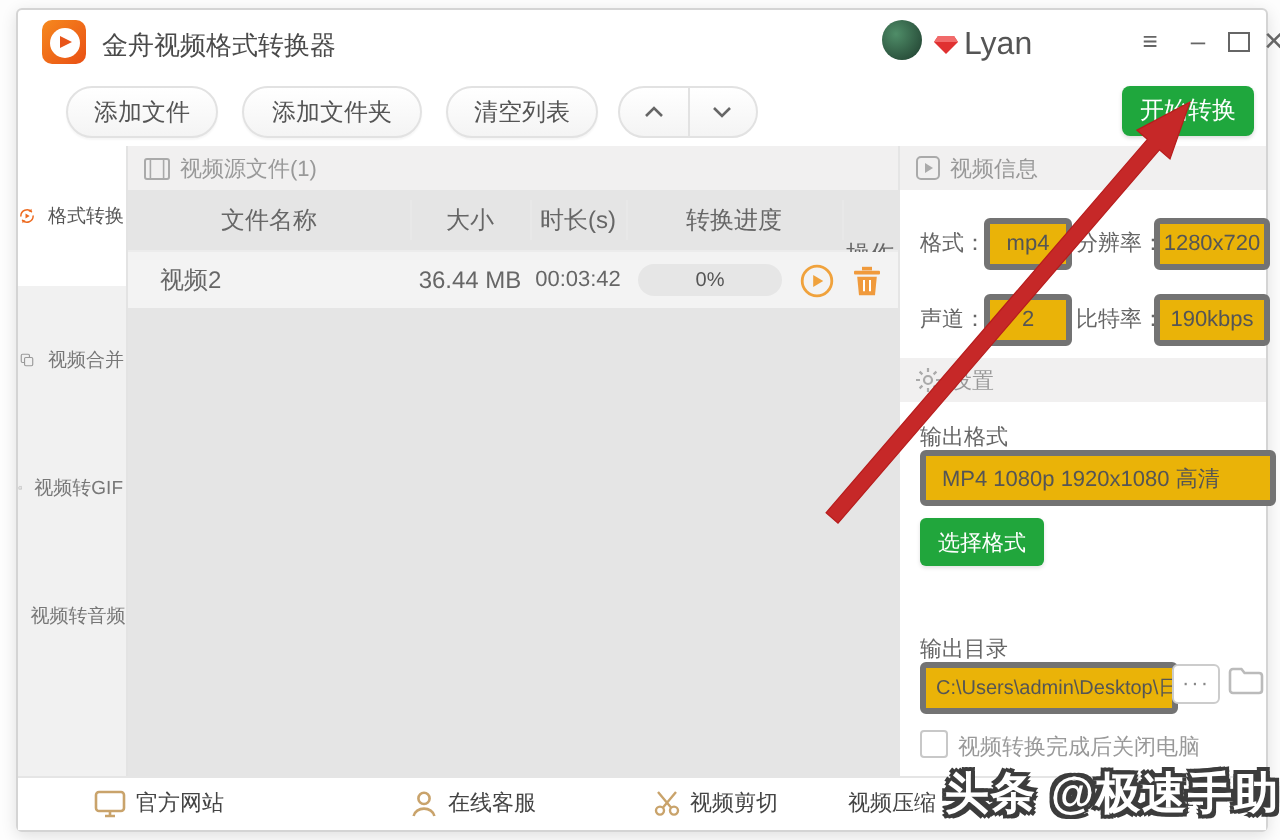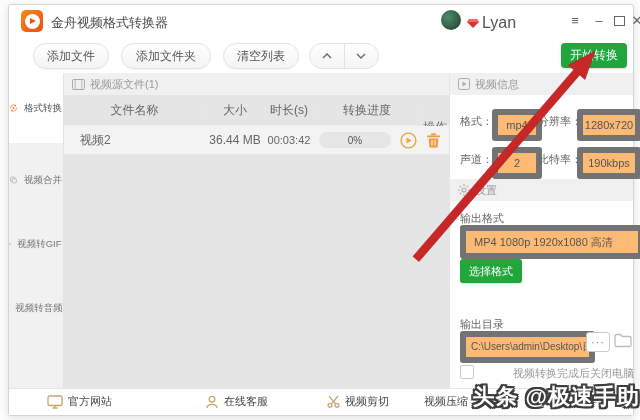--- a/index.html
+++ b/index.html
@@ -58,21 +58,21 @@
   .th{position:absolute;top:0;height:30px;display:flex;align-items:center;justify-content:center;}
   .vline{position:absolute;top:5px;bottom:5px;width:1px;background:#e8e8e8;}
   .trow{position:relative;height:28px;background:#f3f3f3;font-size:12px;color:#666;}
   .td{position:absolute;top:0;height:28px;display:flex;align-items:center;}
   .progress-pill{position:absolute;left:255px;top:6px;width:72px;height:16px;border-radius:8px;background:#e6e6e6;
     display:flex;align-items:center;justify-content:center;font-size:10px;color:#555;overflow:hidden;}
   .progress-fill{position:absolute;left:0;top:0;bottom:0;width:0;background:#8bd39a;}
   
   #rightpanel{position:absolute;left:440px;top:68px;right:0;bottom:26px;background:#fff;border-left:1px solid #e5e5e5;}
   .fld-label{position:absolute;font-size:11px;color:#666;white-space:nowrap;}
-  .fld-box{position:absolute;height:20px;border:6px solid #737373;border-radius:3px;background:#fdba74;
+  .fld-box{position:absolute;height:20px;border:3px solid #737373;border-radius:3px;background:#eab308;
     font-size:11px;color:#555;display:flex;align-items:center;justify-content:center;white-space:nowrap;overflow:hidden;}
   .green-btn{position:absolute;background:#21a63c;color:#fff;font-size:11px;border-radius:3px;
     display:flex;align-items:center;justify-content:center;box-shadow:0 1px 2px rgba(0,0,0,.12);}
   .dots-btn{position:absolute;width:22px;height:18px;border:1px solid #ccc;border-radius:3px;background:#fff;
     font-size:11px;color:#888;display:flex;align-items:center;justify-content:center;letter-spacing:1px;}
   .checkbox{position:absolute;width:12px;height:12px;border:1px solid #c8c8c8;border-radius:2px;background:#fff;}
   
   #bottombar{position:absolute;left:0;right:0;bottom:0;height:26px;border-top:1px solid #e5e5e5;background:#fff;}
   .foot-item{position:absolute;top:0;height:25px;display:flex;align-items:center;gap:5px;font-size:11px;color:#444;}
   
@@ -244,21 +244,21 @@
     <span class="fld-label" style="left:10px;top:244px;">输出目录</span>
     <div class="fld-box" style="left:10px;top:258px;width:118px;height:20px;justify-content:flex-start;padding-left:5px;font-size:10px;">C:\Users\admin\Desktop\日常工</div>
     <div class="dots-btn" style="left:136px;top:259px;">···</div>
     <span style="position:absolute;left:164px;top:260px;">
       <svg width="18" height="15" viewBox="0 0 18 15">
         <path d="M1 3c0-.9.6-1.5 1.5-1.5h4.2l1.6 2h7.2c.9 0 1.5.6 1.5 1.5v7c0 .9-.6 1.5-1.5 1.5h-13C1.6 13.5 1 12.9 1 12z" fill="none" stroke="#bbb" stroke-width="1.3"></path>
       </svg>
     </span>
 
     <span class="checkbox" style="left:10px;top:292px;"></span>
-    <span class="fld-label" style="left:29px;top:293px;color:#999;margin-left:34px;">视频转换完成后关闭电脑</span>
+    <span class="fld-label" style="left:29px;top:293px;color:#999;">视频转换完成后关闭电脑</span>
   </div>
 
   <div id="bottombar">
     <div class="foot-item" style="left:38px;text-align:right;">
       <svg width="16" height="14">
         <rect x="1" y="1" width="14" height="9.5" rx="1.5" fill="none" stroke="#c9a36b" stroke-width="1.3"></rect>
         <path d="M5.5 13h5M8 10.5V13" stroke="#c9a36b" stroke-width="1.3"></path>
       </svg>
       <span>官方网站</span>
     </div>

